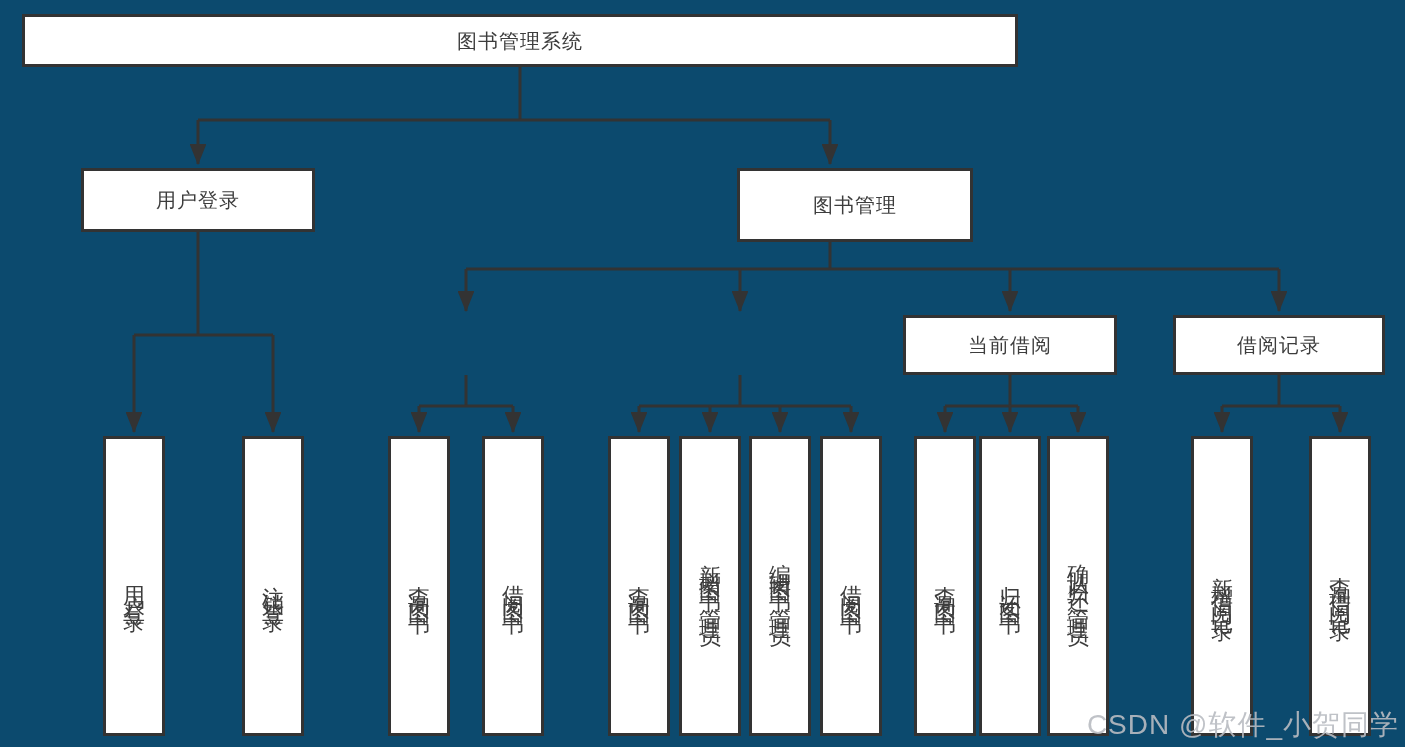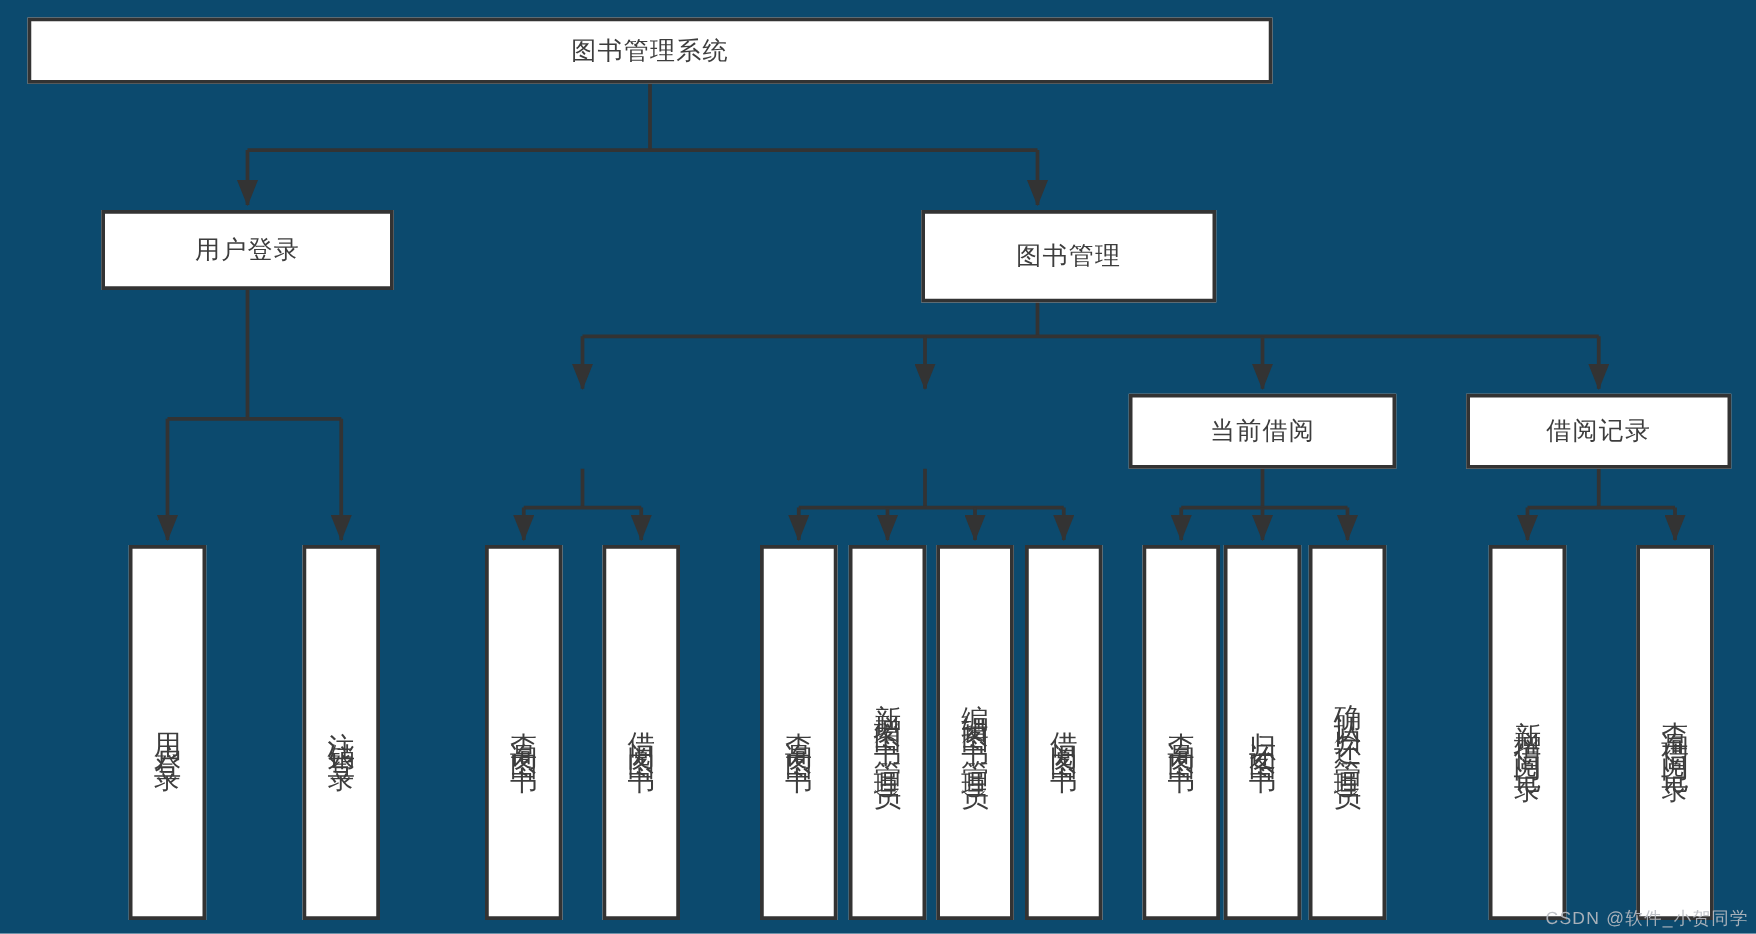--- a/index.html
+++ b/index.html
@@ -45,21 +45,21 @@
     line-height: 1;
     width: 62px;
     top: 436px;
     height: 300px;
     padding: 6px 0;
   }
   .watermark {
     position: absolute;
     right: 6px;
     bottom: 3px;
-    font-size: 14px;
+    font-size: 28px;
     color: #b9bcc2;
     letter-spacing: 1px;
     z-index: 5;
     opacity: 0.9;
     white-space: nowrap;
   }
 </style>
 </head>
 <body>
 

